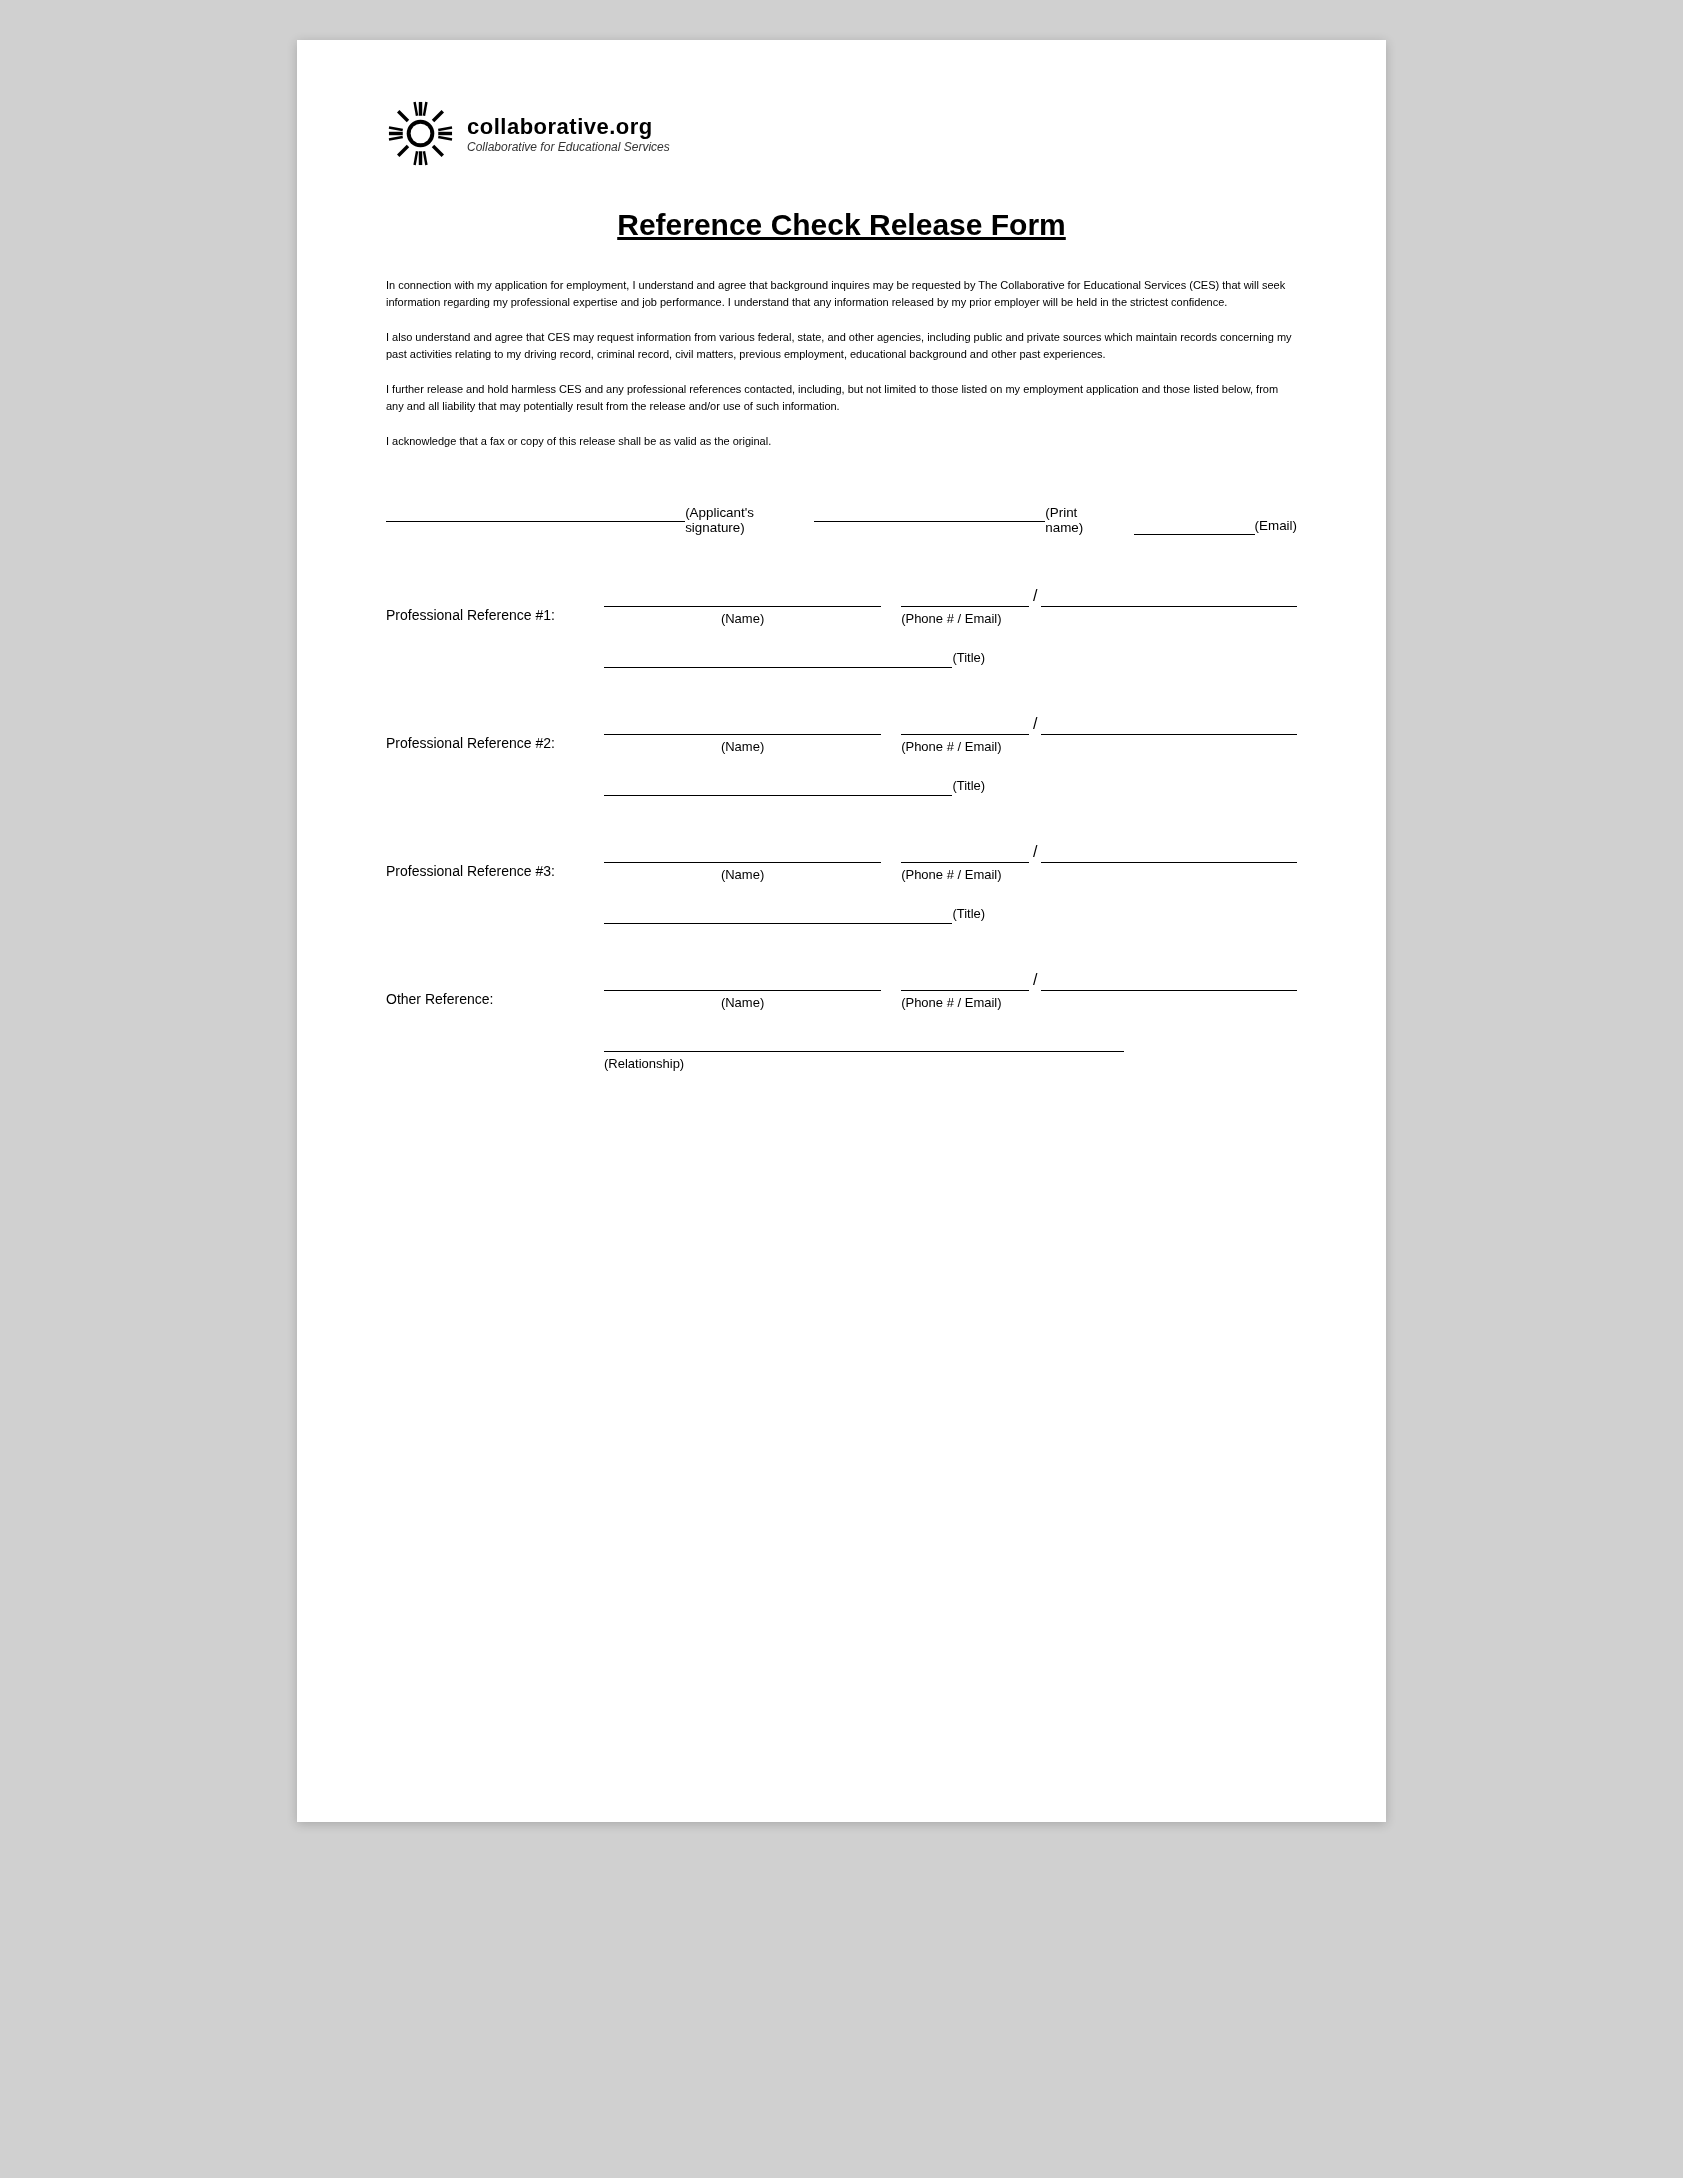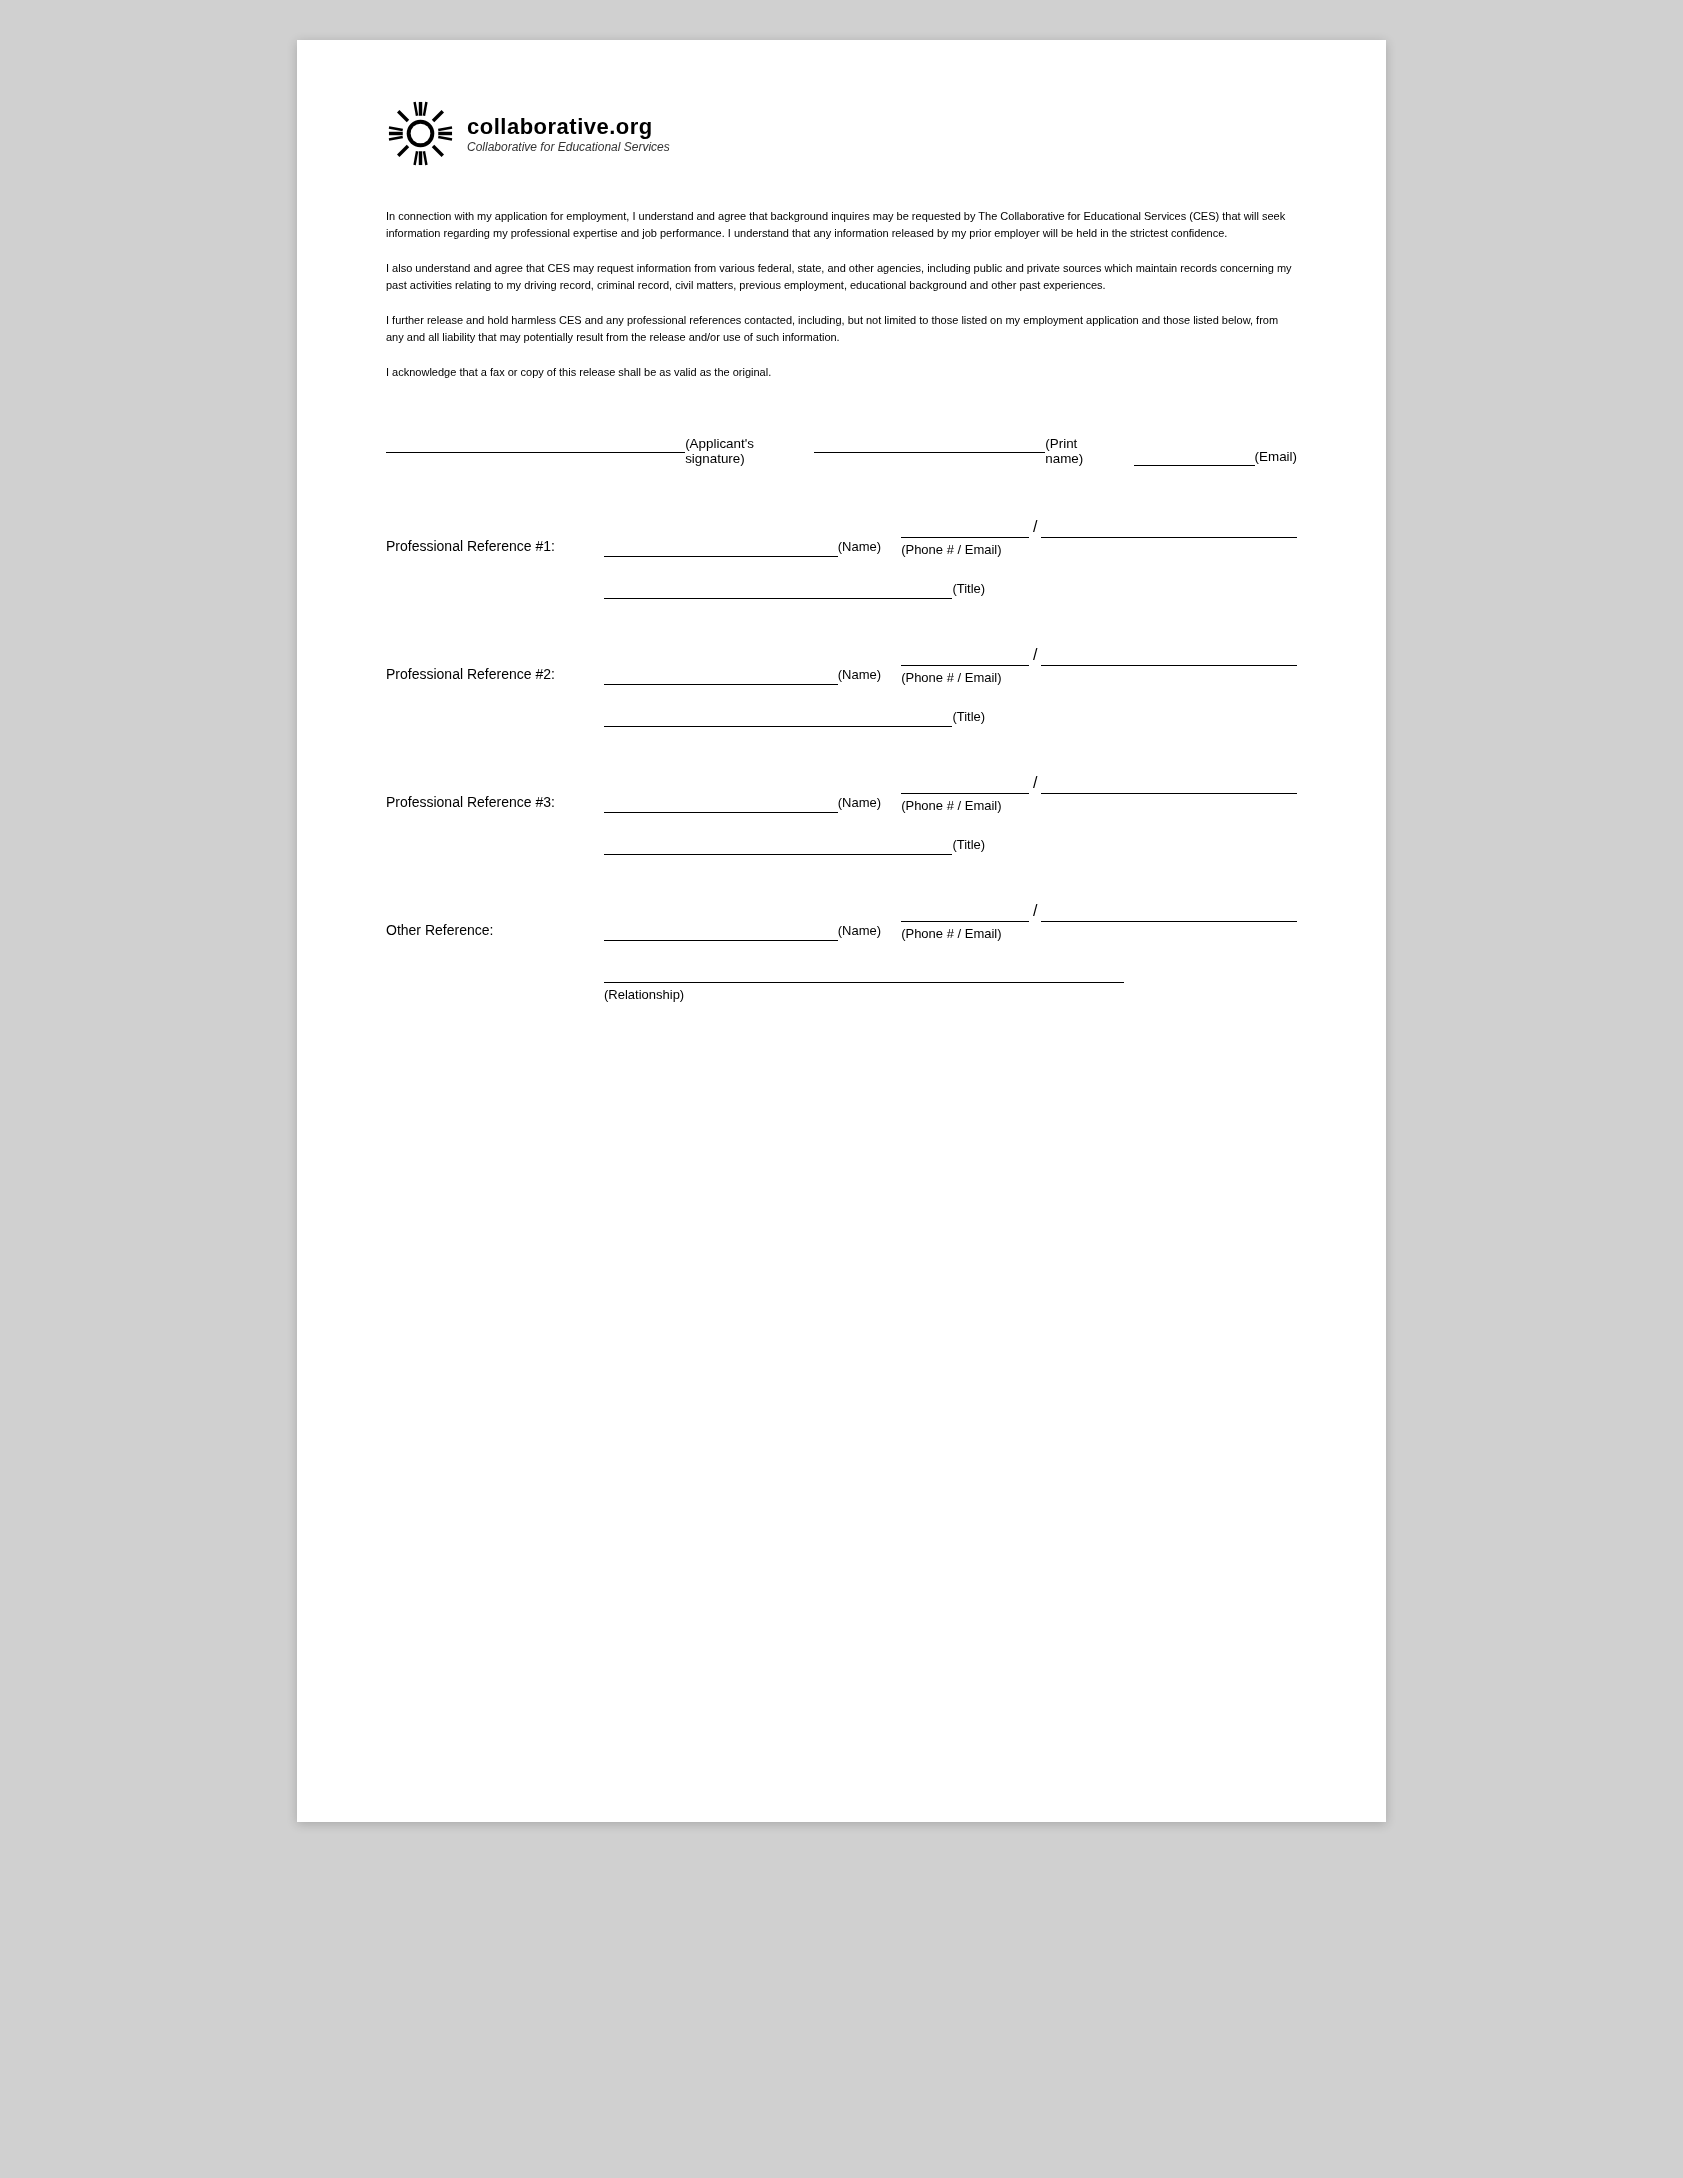--- a/index.html
+++ b/index.html
@@ -140,20 +140,21 @@
     .ref-top-row {
       display: flex;
       align-items: flex-end;
       gap: 20px;
       margin-bottom: 20px;
     }
 
     .ref-name-field {
       flex: 1.4;
       display: flex;
+      flex-direction: column;
       text-align: center;
     }
 
     .ref-phone-field {
       flex: 2;
       display: flex;
       flex-direction: column;
       position: relative;
     }
 
@@ -237,20 +238,21 @@
           <circle cx="0" cy="0" r="10" fill="#fff"></circle>
         </g>
       </svg>
     </div>
     <div class="logo-text-block">
       <span class="logo-title">collaborative.org</span>
       <span class="logo-subtitle">Collaborative for Educational Services</span>
     </div>
   </div>
 
+  <h1 class="form-title">Reference Check Release Form</h1>
 
   <p class="body-text">In connection with my application for employment, I understand and agree that background inquires may be requested by The Collaborative for Educational Services (CES) that will seek information regarding my professional expertise and job performance. I understand that any information released by my prior employer will be held in the strictest confidence.</p>
   <p class="body-text">I also understand and agree that CES may request information from various federal, state, and other agencies, including public and private sources which maintain records concerning my past activities relating to my driving record, criminal record, civil matters, previous employment, educational background and other past experiences.</p>
   <p class="body-text">I further release and hold harmless CES and any professional references contacted, including, but not limited to  those listed on my employment application and those listed below,  from any and all liability that may potentially result from the release and/or use of such information.</p>
   <p class="body-text">I acknowledge that a fax or copy of this release shall be as valid as the original.</p>
 
   <div class="signature-section">
     <div class="sig-field applicant">
       <span class="sig-line"></span>
       <span class="sig-label">(Applicant's signature)</span>

